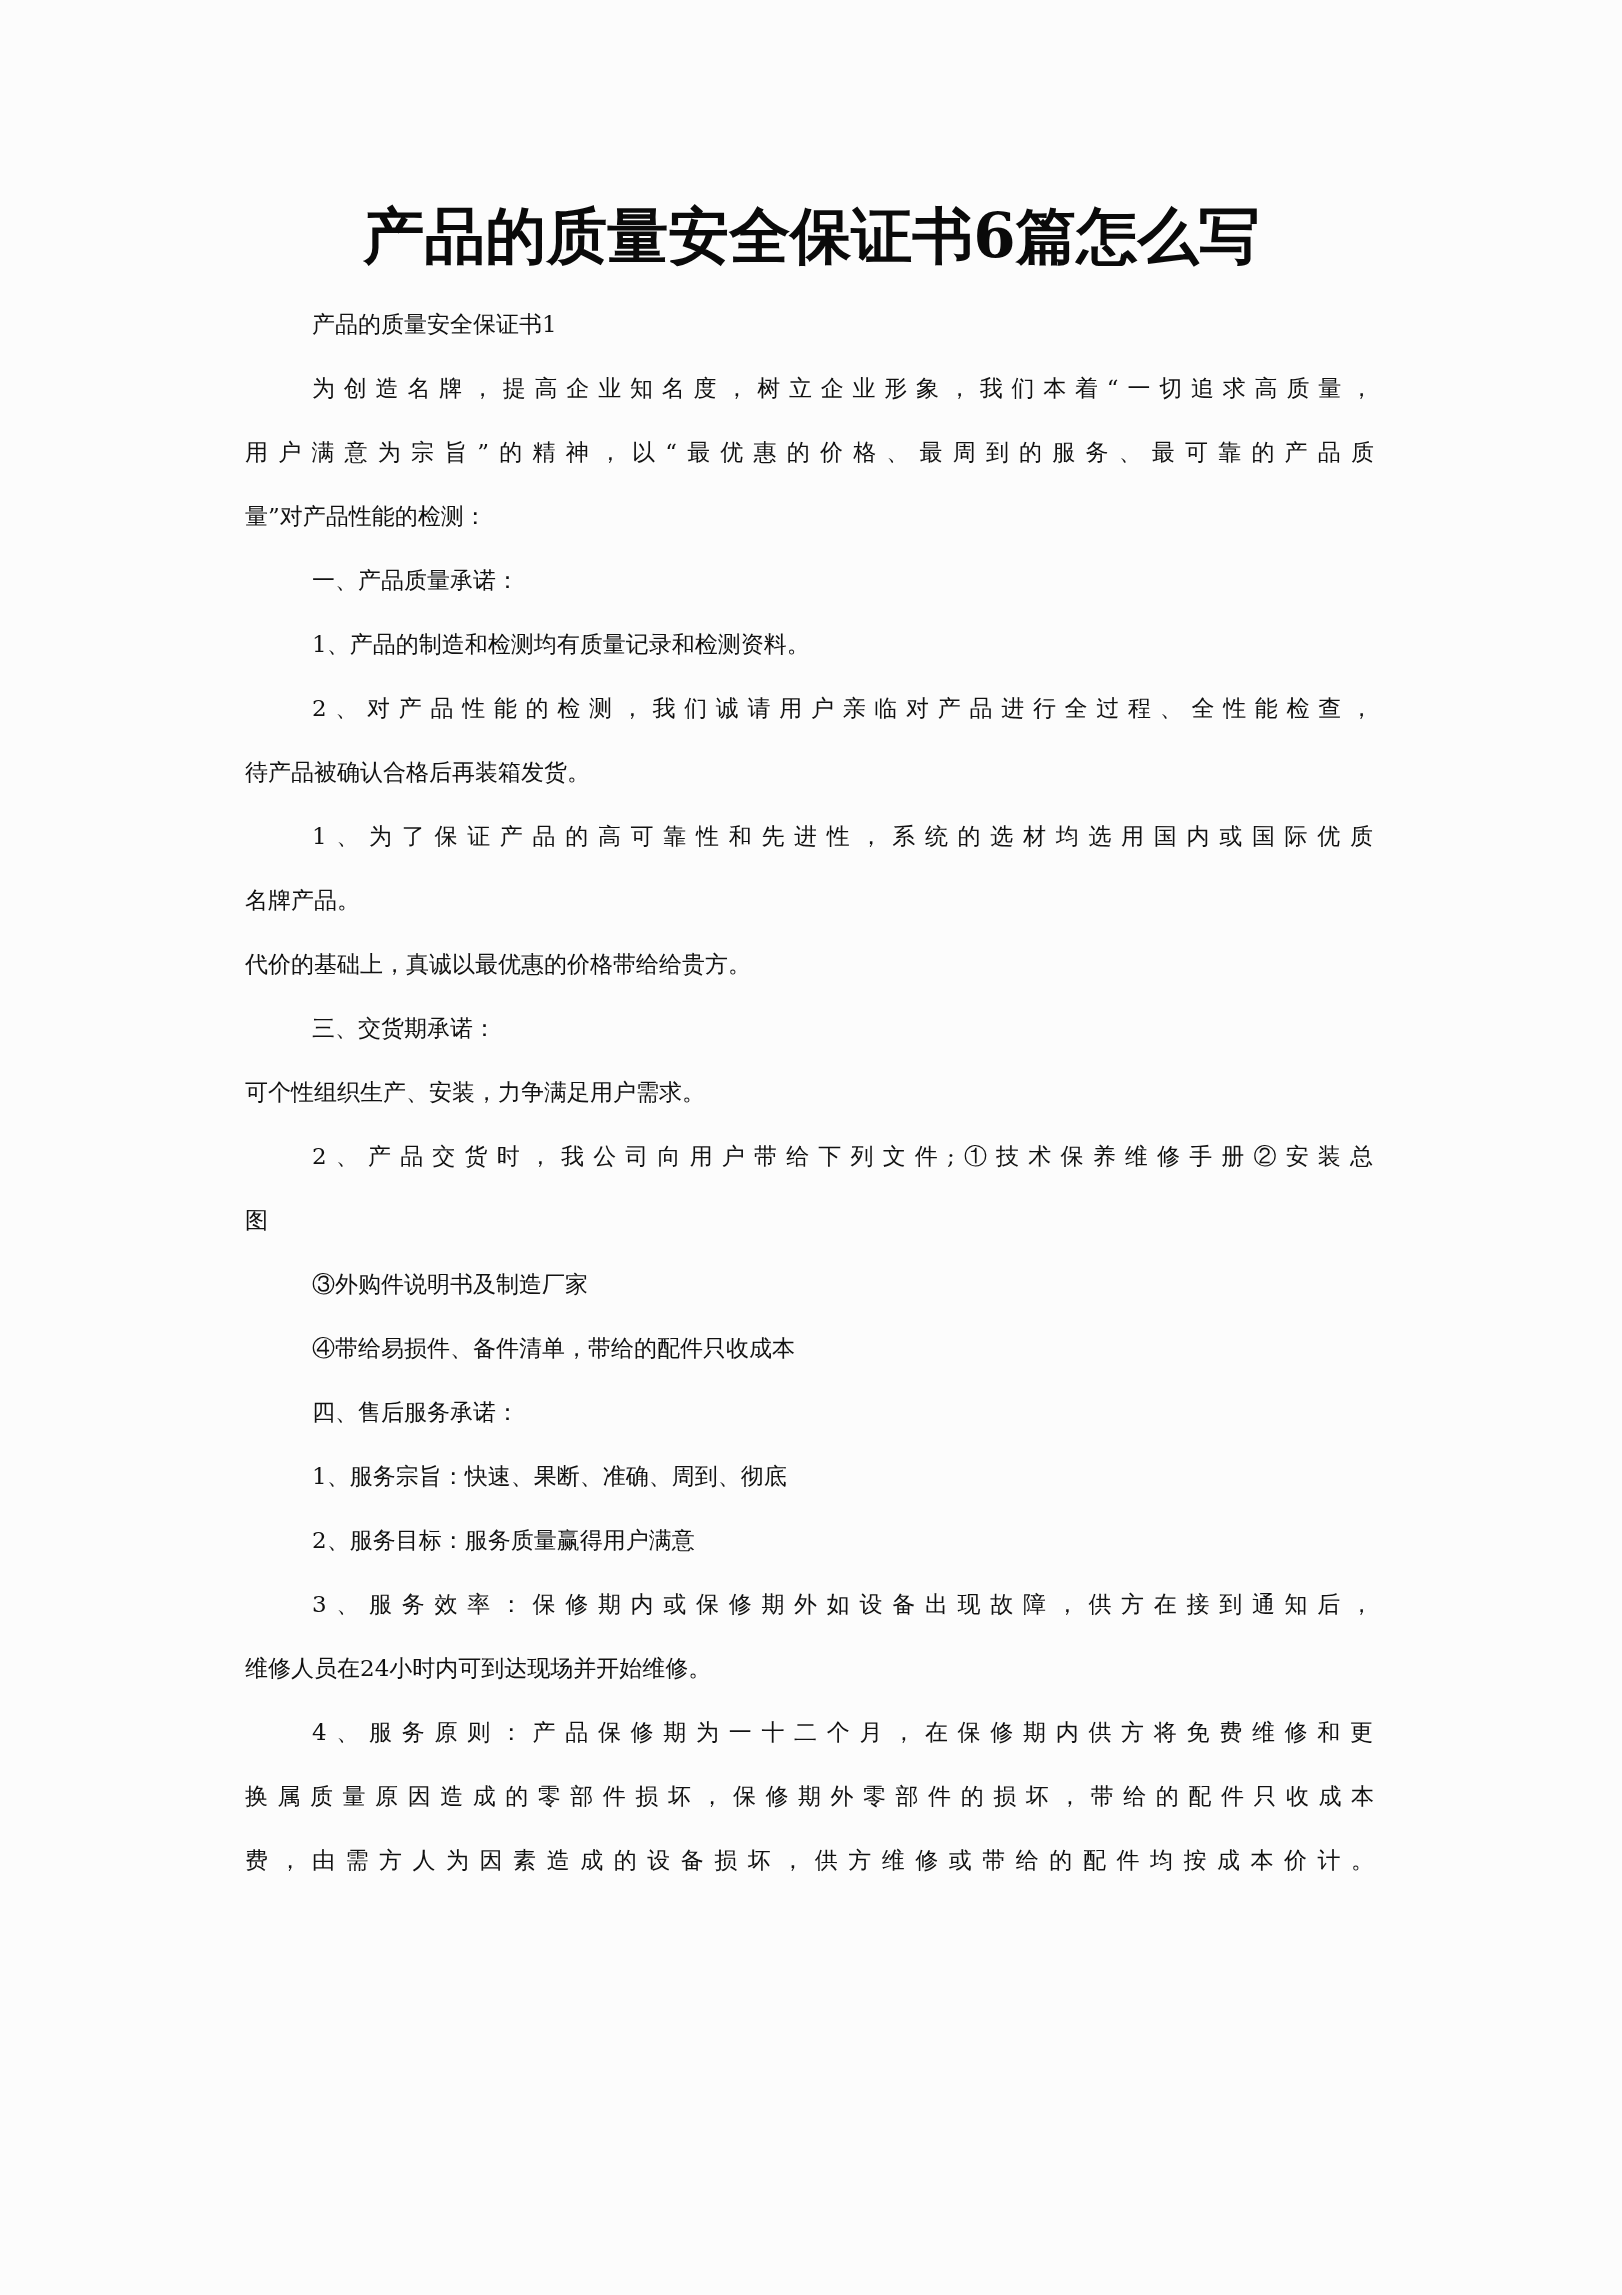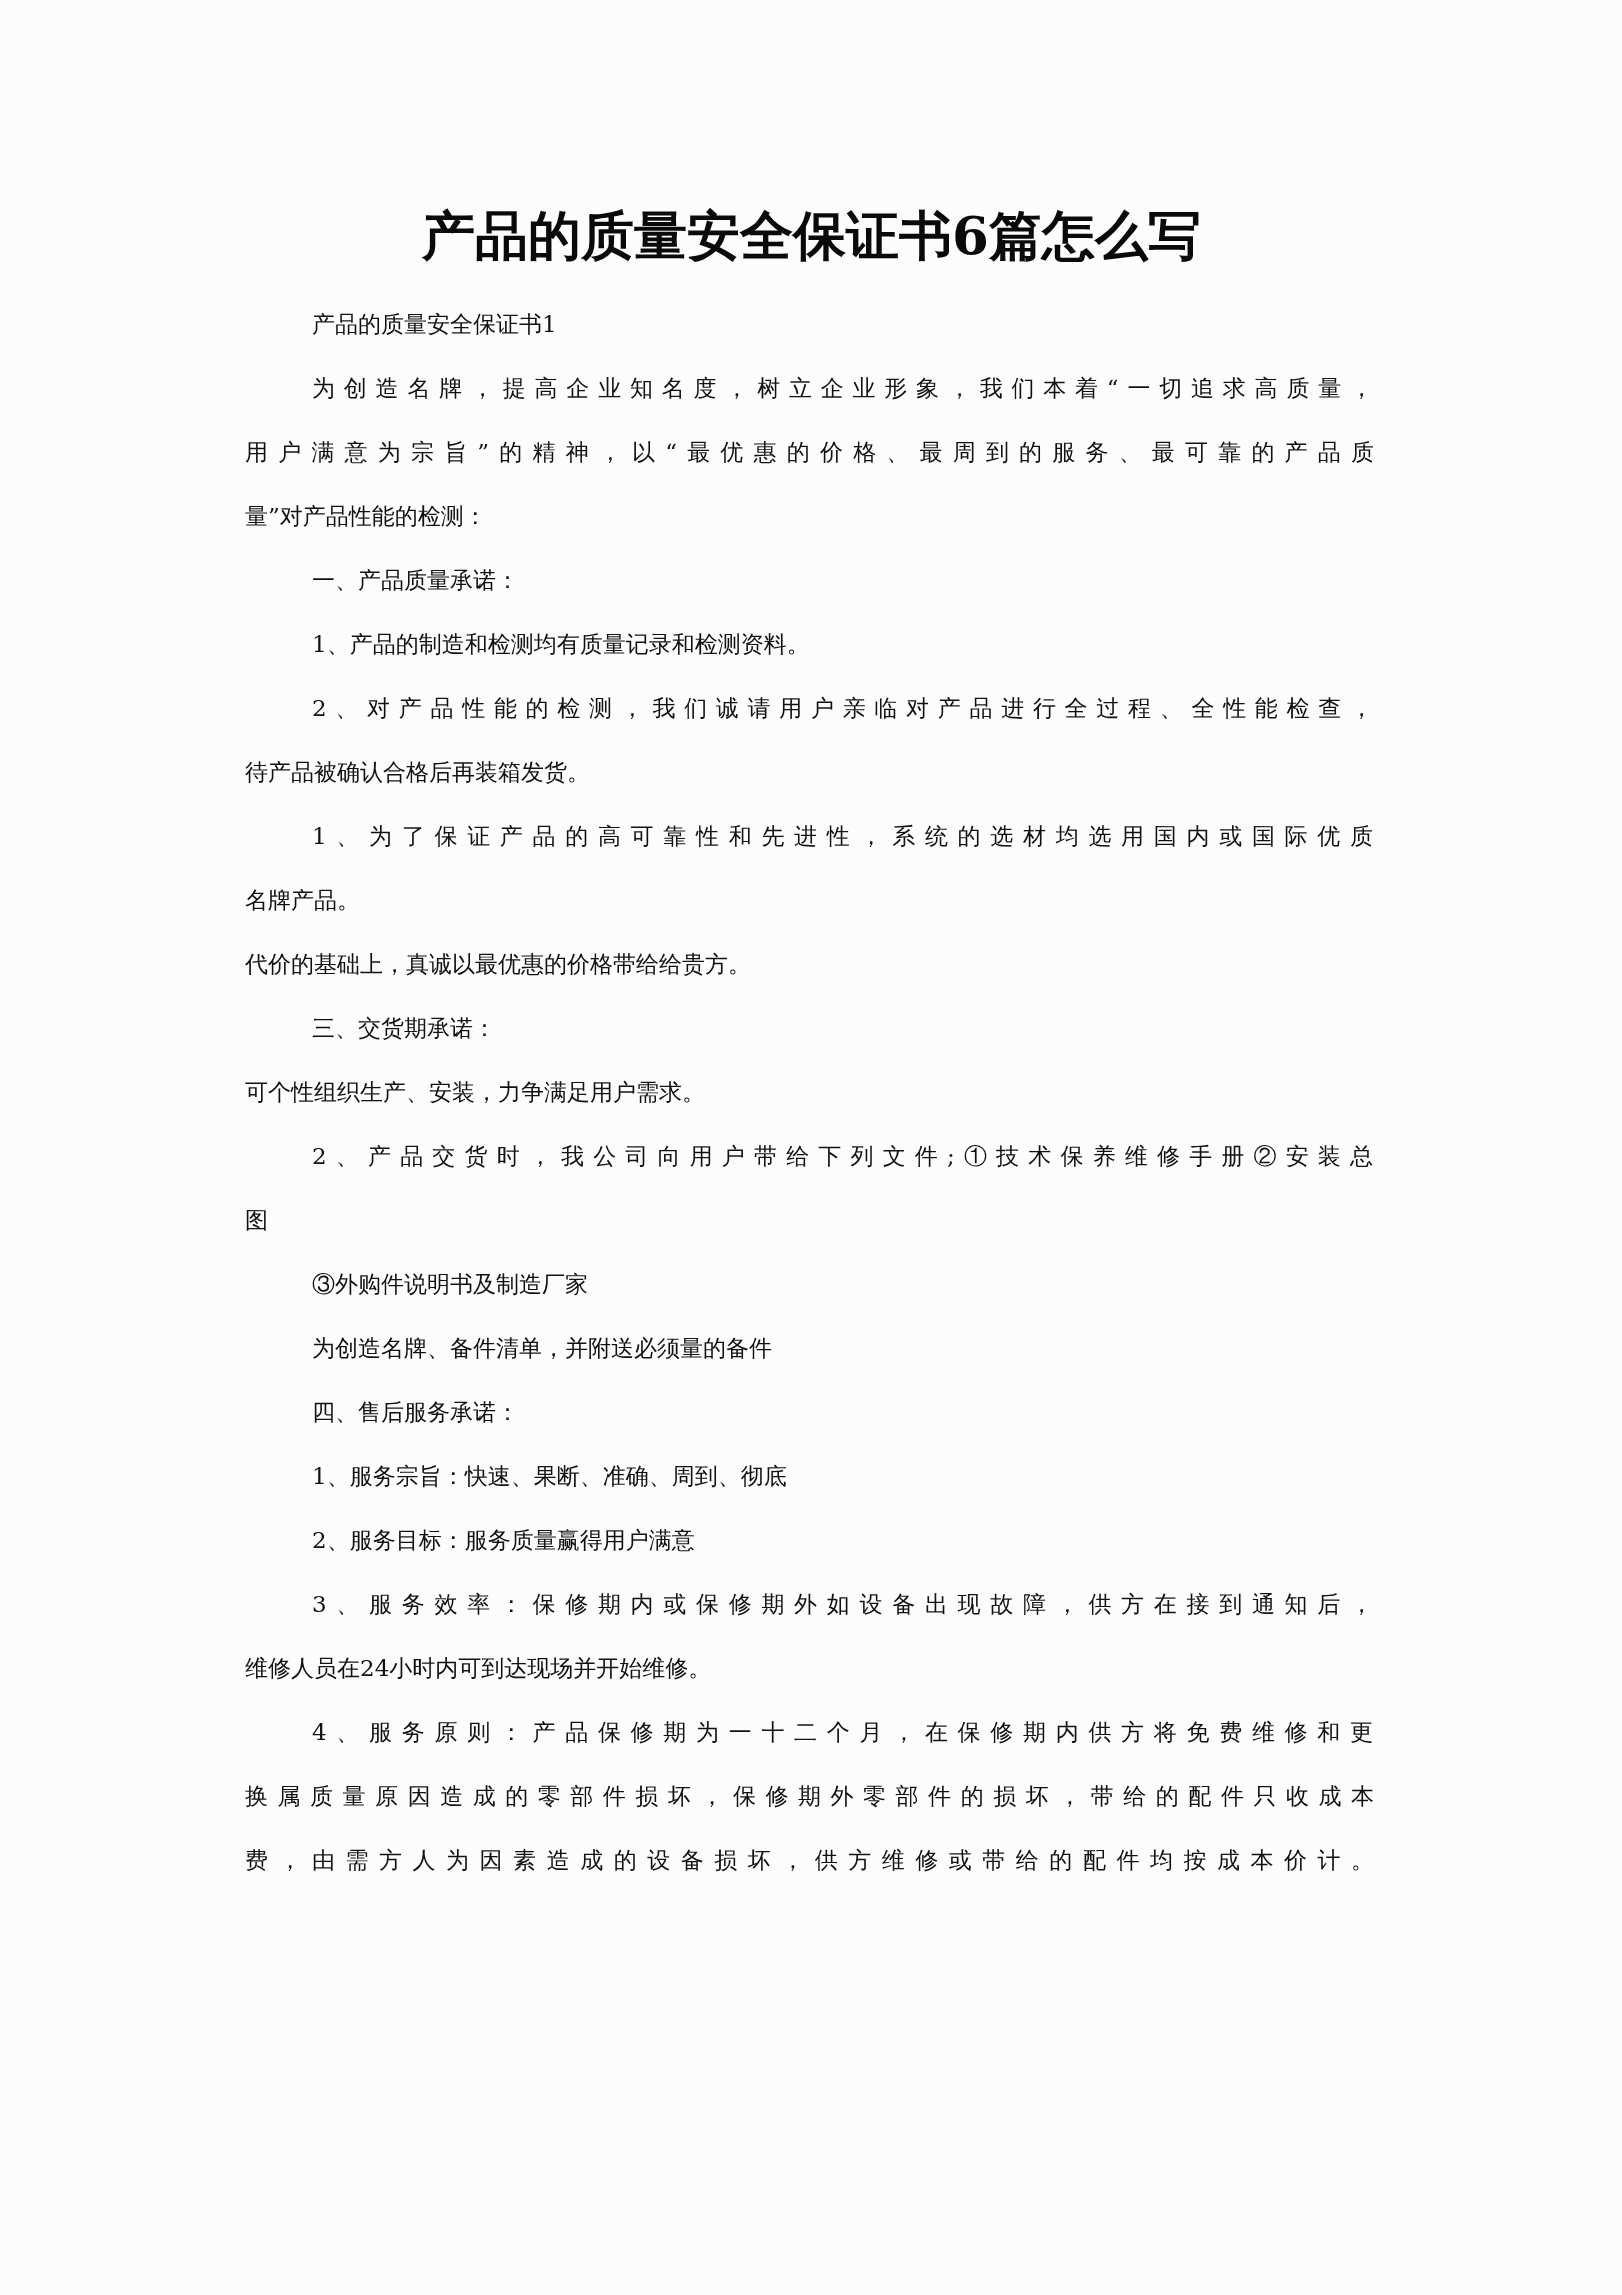--- a/index.html
+++ b/index.html
@@ -22,21 +22,21 @@
       width: 1623px;
       height: 2295px;
       background: #fcfcfc;
     }
     .doc-title {
       position: absolute;
       left: 0;
       width: 1623px;
       top: 196px;
       text-align: center;
-      font-size: 53px;
+      font-size: 61px;
       line-height: 79px;
       font-weight: bold;
       letter-spacing: 0px;
       color: #0a0a0a;
       white-space: nowrap;
     }
     .body {
       position: absolute;
       left: 245px;
       top: 292px;
@@ -88,21 +88,21 @@
 
     <div class="line indent justify">1、为了保证产品的高可靠性和先进性，系统的选材均选用国内或国际优质</div>
     <div class="line flush">名牌产品。</div>
     <div class="line flush">代价的基础上，真诚以最优惠的价格带给给贵方。</div>
 
     <div class="line indent">三、交货期承诺：</div>
     <div class="line flush">可个性组织生产、安装，力争满足用户需求。</div>
     <div class="line indent justify">2、产品交货时，我公司向用户带给下列文件;①技术保养维修手册②安装总</div>
     <div class="line flush">图</div>
     <div class="line indent">③外购件说明书及制造厂家</div>
-    <div class="line indent">为创造名牌、备件清单，并附送必须量的备件</div>
+    <div class="line indent">④带给易损件、备件清单，带给的配件只收成本</div>
 
     <div class="line indent">四、售后服务承诺：</div>
     <div class="line indent">1、服务宗旨：快速、果断、准确、周到、彻底</div>
     <div class="line indent">2、服务目标：服务质量赢得用户满意</div>
     <div class="line indent justify">3、服务效率：保修期内或保修期外如设备出现故障，供方在接到通知后，</div>
     <div class="line flush">维修人员在24小时内可到达现场并开始维修。</div>
     <div class="line indent justify">4、服务原则：产品保修期为一十二个月，在保修期内供方将免费维修和更</div>
     <div class="line flush justify">换属质量原因造成的零部件损坏，保修期外零部件的损坏，带给的配件只收成本</div>
     <div class="line flush justify">费，由需方人为因素造成的设备损坏，供方维修或带给的配件均按成本价计。</div>
   </div>

